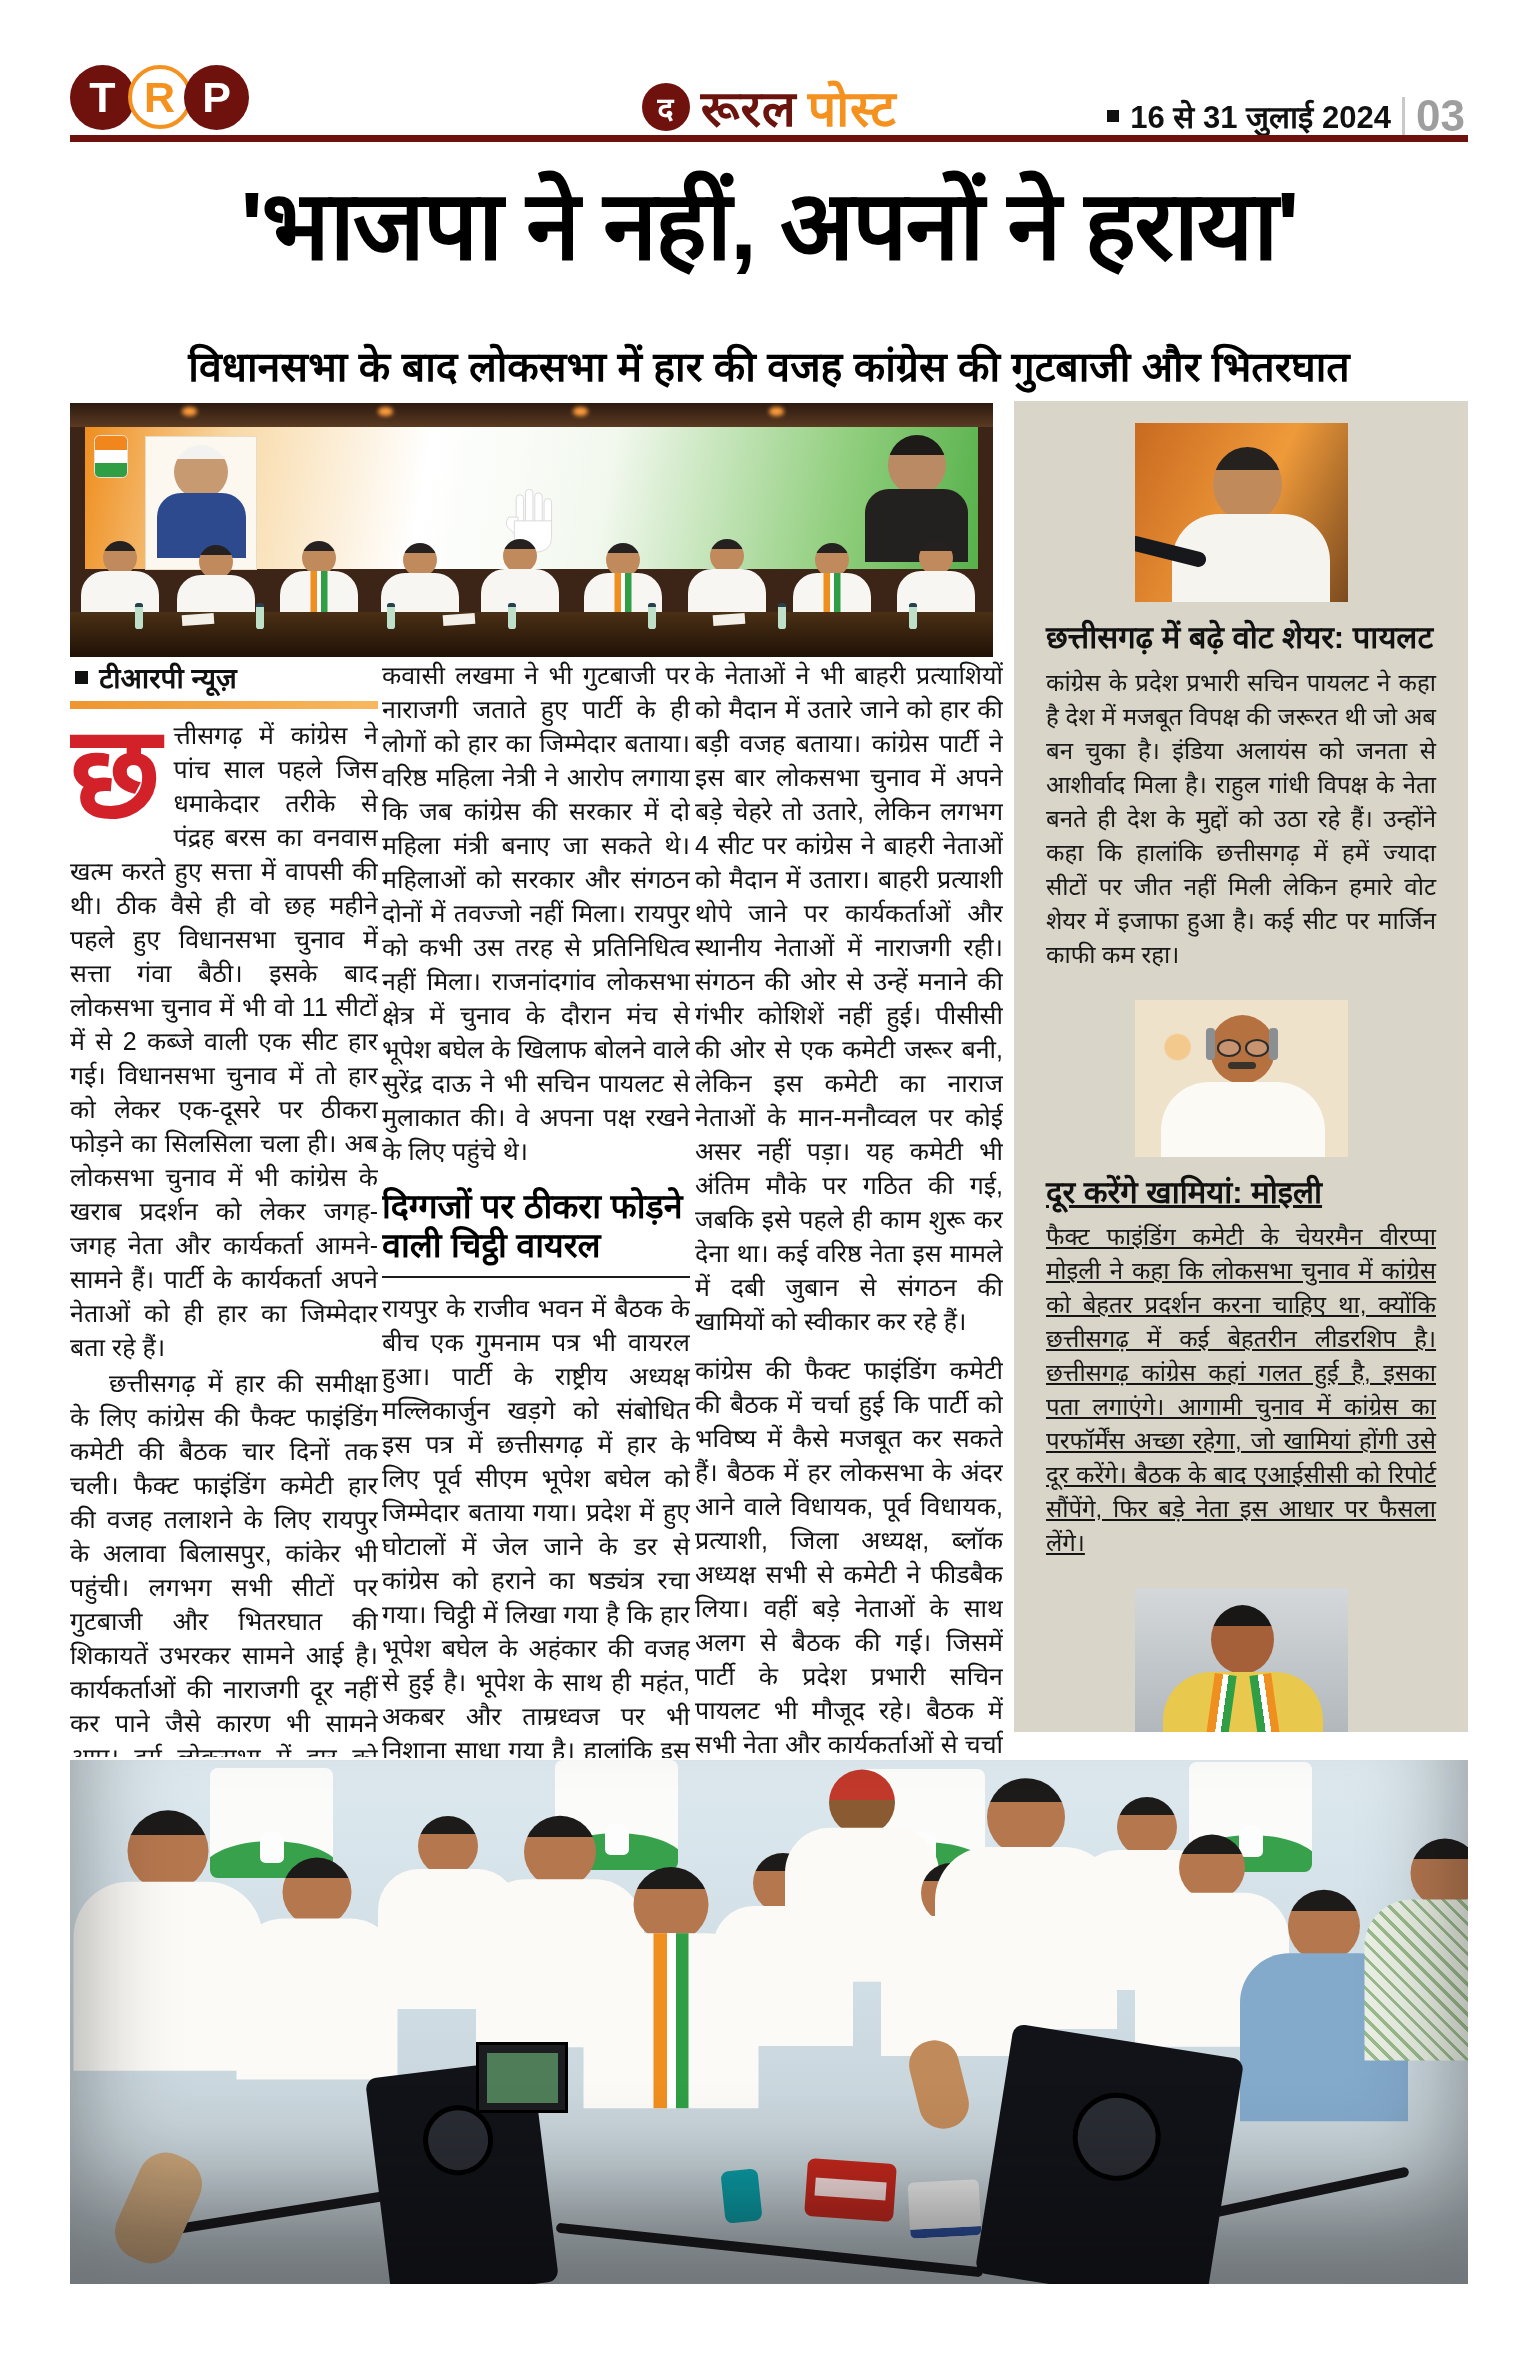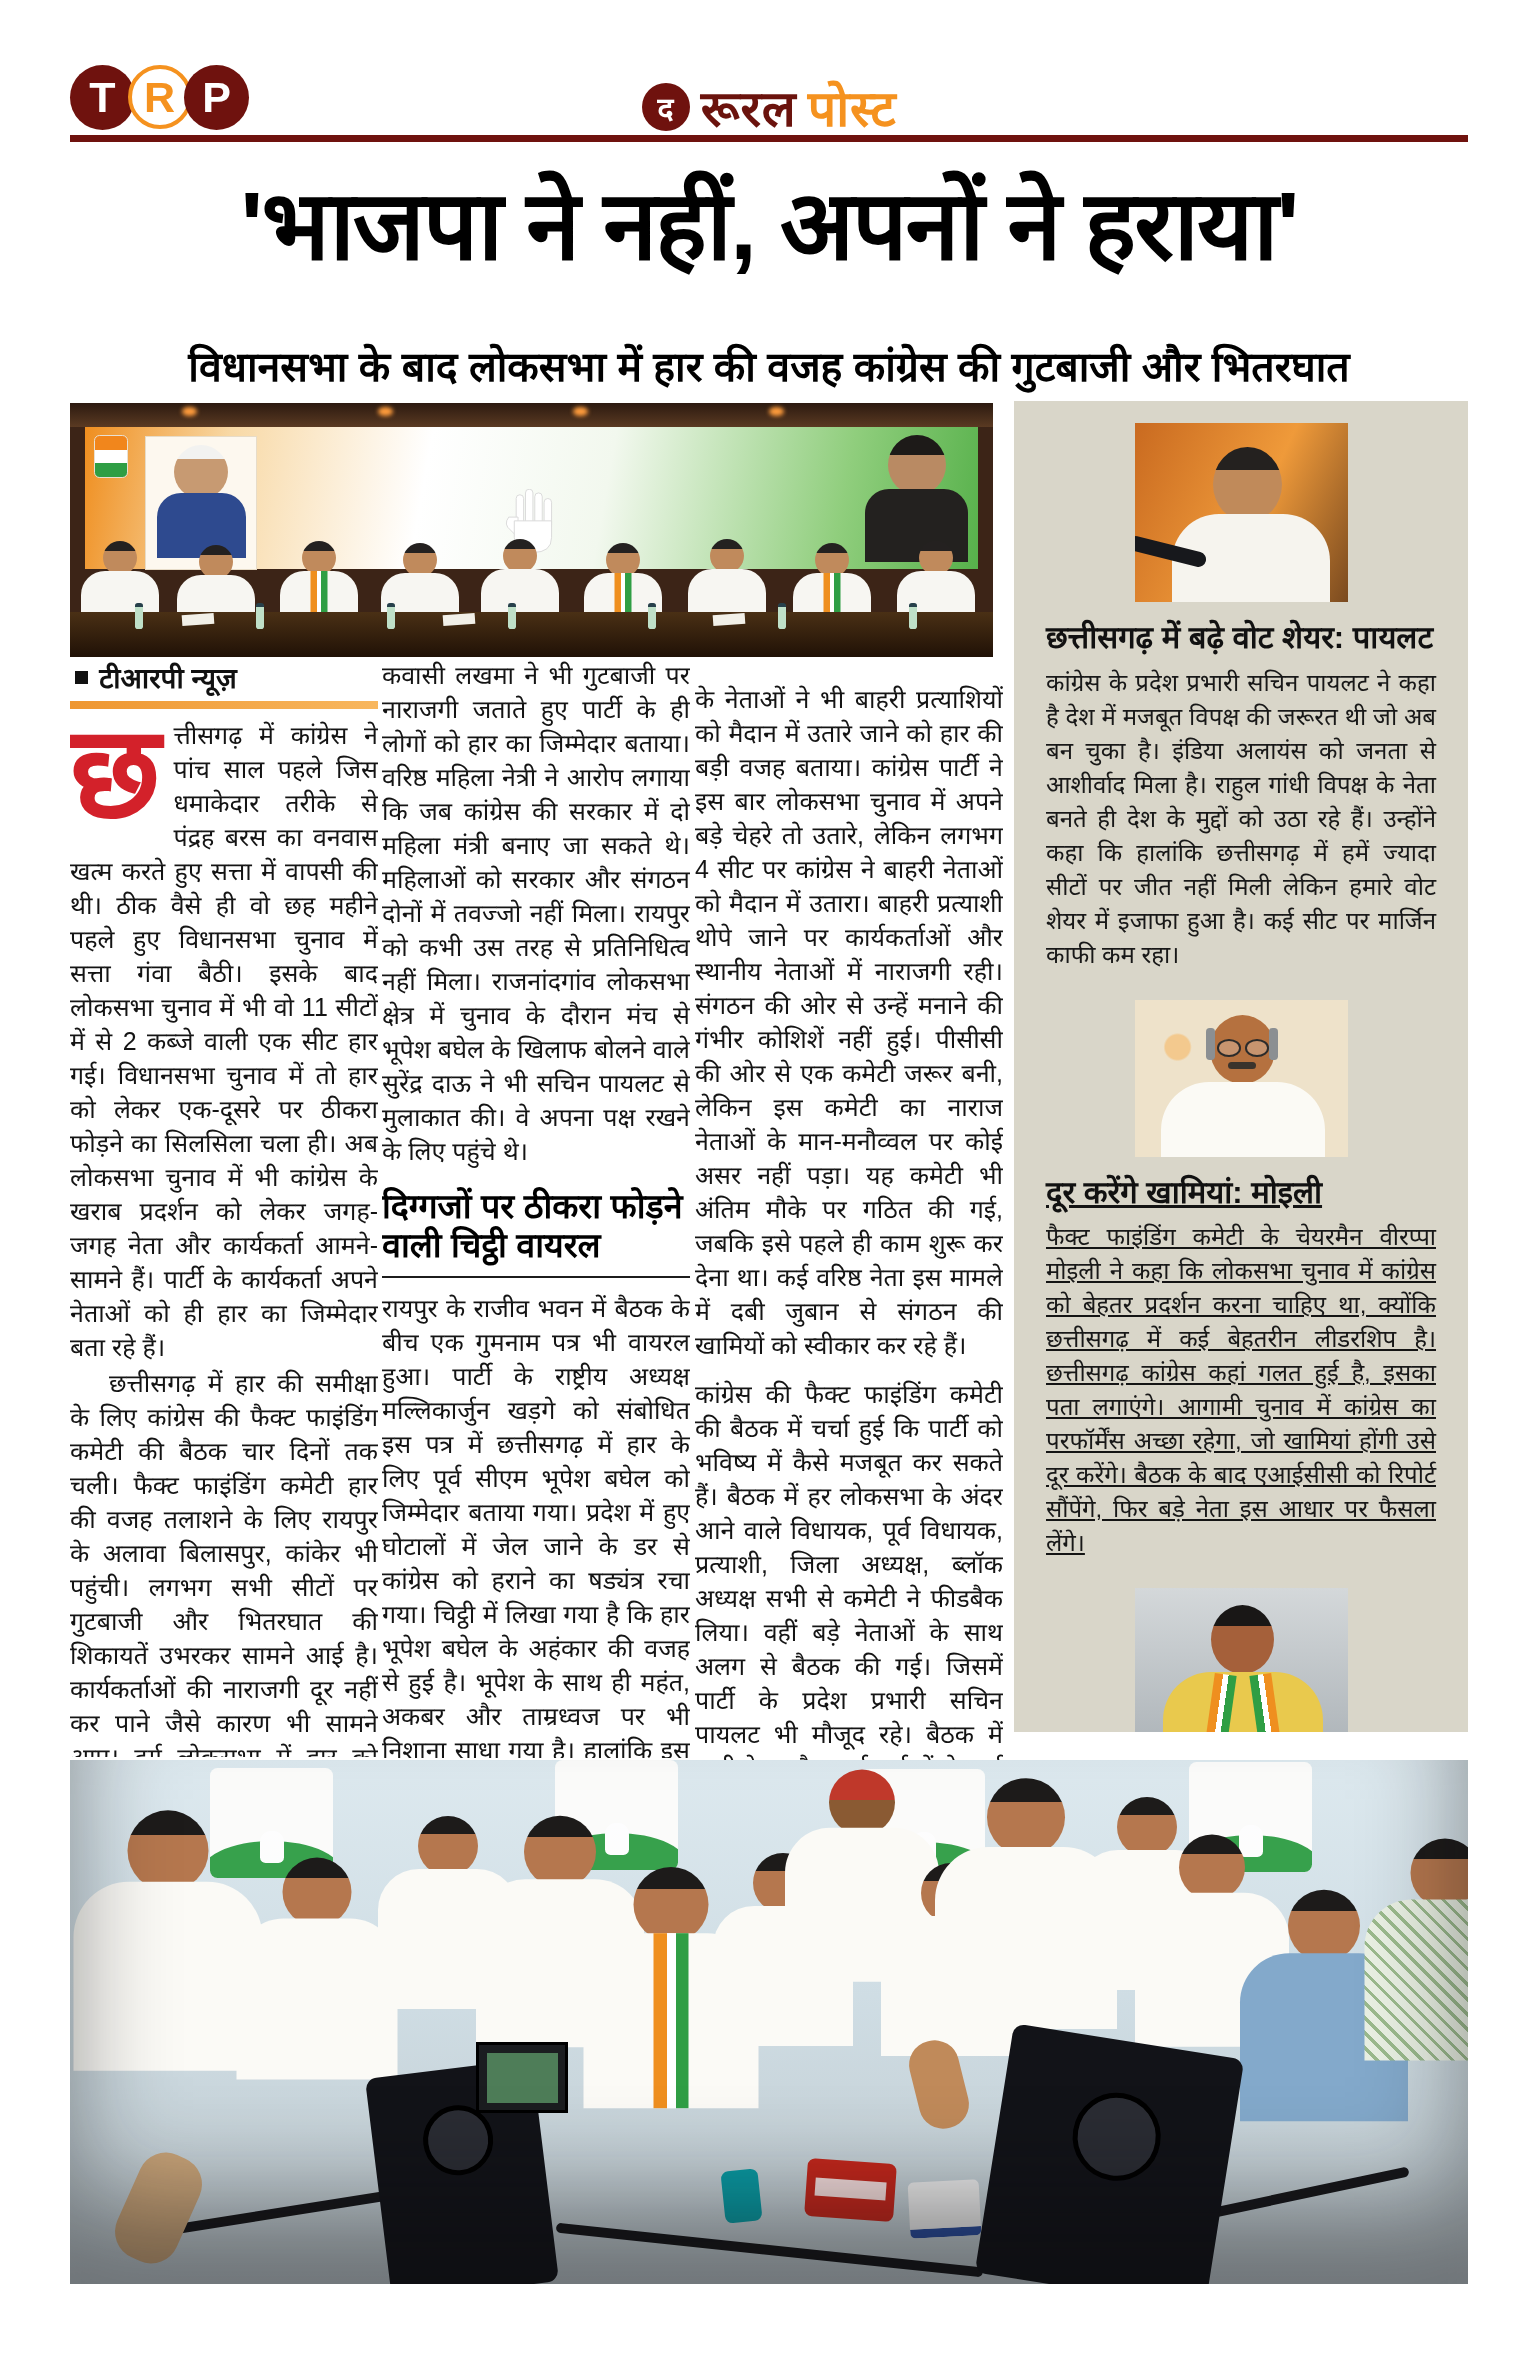--- a/index.html
+++ b/index.html
@@ -102,20 +102,26 @@
     <div class="logo-circle logo-r">R</div>
     <div class="logo-circle logo-p">P</div>
   </div>
 
   <div class="masthead">
     <div class="masthead-d">द</div>
     <div class="masthead-rural">रूरल</div>
     <div class="masthead-post">पोस्ट</div>
   </div>
 
+  <div class="issue">
+    <div class="issue-bullet"></div>
+    <div class="issue-date">16 से 31 जुलाई 2024</div>
+    <div class="issue-sep"></div>
+    <div class="issue-page">03</div>
+  </div>
 
   <div class="header-rule"></div>
 
   <div class="headline">'भाजपा ने नहीं, अपनों ने हराया'</div>
   <div class="subheadline">विधानसभा के बाद लोकसभा में हार की वजह कांग्रेस की गुटबाजी और भितरघात</div>
 
   <div class="lead-photo">
     <div class="lp-ceiling"></div>
     <div class="lp-light" style="left:112px;"></div>
     <div class="lp-light" style="left:308px;"></div>
@@ -215,21 +221,21 @@
   </div>
 
   <div class="col" style="left:382px;top:658px;height:1100px;">
     <p>कवासी लखमा ने भी गुटबाजी पर नाराजगी जताते हुए पार्टी के ही लोगों को हार का जिम्मेदार बताया। वरिष्ठ महिला नेत्री ने आरोप लगाया कि जब कांग्रेस की सरकार में दो महिला मंत्री बनाए जा सकते थे। महिलाओं को सरकार और संगठन दोनों में तवज्जो नहीं मिला। रायपुर को कभी उस तरह से प्रतिनिधित्व नहीं मिला। राजनांदगांव लोकसभा क्षेत्र में चुनाव के दौरान मंच से भूपेश बघेल के खिलाफ बोलने वाले सुरेंद्र दाऊ ने भी सचिन पायलट से मुलाकात की। वे अपना पक्ष रखने के लिए पहुंचे थे।</p>
     <h2 class="sec-head">दिग्गजों पर ठीकरा फोड़ने वाली चिट्ठी वायरल</h2>
     <div class="sec-gap"></div>
     <p>रायपुर के राजीव भवन में बैठक के बीच एक गुमनाम पत्र भी वायरल हुआ। पार्टी के राष्ट्रीय अध्यक्ष मल्लिकार्जुन खड़गे को संबोधित इस पत्र में छत्तीसगढ़ में हार के लिए पूर्व सीएम भूपेश बघेल को जिम्मेदार बताया गया। प्रदेश में हुए घोटालों में जेल जाने के डर से कांग्रेस को हराने का षड्यंत्र रचा गया। चिट्ठी में लिखा गया है कि हार भूपेश बघेल के अहंकार की वजह से हुई है। भूपेश के साथ ही महंत, अकबर और ताम्रध्वज पर भी निशाना साधा गया है। हालांकि इस पत्र को लेकर फैक्ट फाइंडिंग कमेटी के मेंबर हरीश चौधरी ने कहा कि जिन्होंने ये पत्र लिखा है, वे कांग्रेसी नहीं है।</p>
 
   </div>
 
-  <div class="col" style="left:695px;top:682px;height:1100px;">
+  <div class="col" style="left:695px;top:658px;height:1100px;">
     <p>के नेताओं ने भी बाहरी प्रत्याशियों को मैदान में उतारे जाने को हार की बड़ी वजह बताया। कांग्रेस पार्टी ने इस बार लोकसभा चुनाव में अपने बड़े चेहरे तो उतारे, लेकिन लगभग 4 सीट पर कांग्रेस ने बाहरी नेताओं को मैदान में उतारा। बाहरी प्रत्याशी थोपे जाने पर कार्यकर्ताओं और स्थानीय नेताओं में नाराजगी रही। संगठन की ओर से उन्हें मनाने की गंभीर कोशिशें नहीं हुई। पीसीसी की ओर से एक कमेटी जरूर बनी, लेकिन इस कमेटी का नाराज नेताओं के मान-मनौव्वल पर कोई असर नहीं पड़ा। यह कमेटी भी अंतिम मौके पर गठित की गई, जबकि इसे पहले ही काम शुरू कर देना था। कई वरिष्ठ नेता इस मामले में दबी जुबान से संगठन की खामियों को स्वीकार कर रहे हैं।</p>
     <div class="sec-gap"></div>
     <p>कांग्रेस की फैक्ट फाइंडिंग कमेटी की बैठक में चर्चा हुई कि पार्टी को भविष्य में कैसे मजबूत कर सकते हैं। बैठक में हर लोकसभा के अंदर आने वाले विधायक, पूर्व विधायक, प्रत्याशी, जिला अध्यक्ष, ब्लॉक अध्यक्ष सभी से कमेटी ने फीडबैक लिया। वहीं बड़े नेताओं के साथ अलग से बैठक की गई। जिसमें पार्टी के प्रदेश प्रभारी सचिन पायलट भी मौजूद रहे। बैठक में सभी नेता और कार्यकर्ताओं से चर्चा के बाद ये कमेटी एआईसीसी को रिपोर्ट सौंपेंगी, फिर बड़े नेता इस आधार पर फैसला लेंगे। कमेटी के सदस्य हरीश चौधरी ने कहा कि, हमने सभी नेताओं-कार्यकर्ताओं की बात सुनी है। लोकसभा प्रत्याशियों और विधायकों के साथ वन-टू-वन चर्चा भी हुई। जल्द ही हम अपनी रिपोर्ट सौंपेंगे।</p>
 
   </div>
 
   <div class="sidebar">
 
     <div class="sb-item">
       <div class="sb-photo" style="height:179px;background:linear-gradient(115deg,#c96a20 0%,#ef9a3a 55%,#7a4a1f 100%);">

